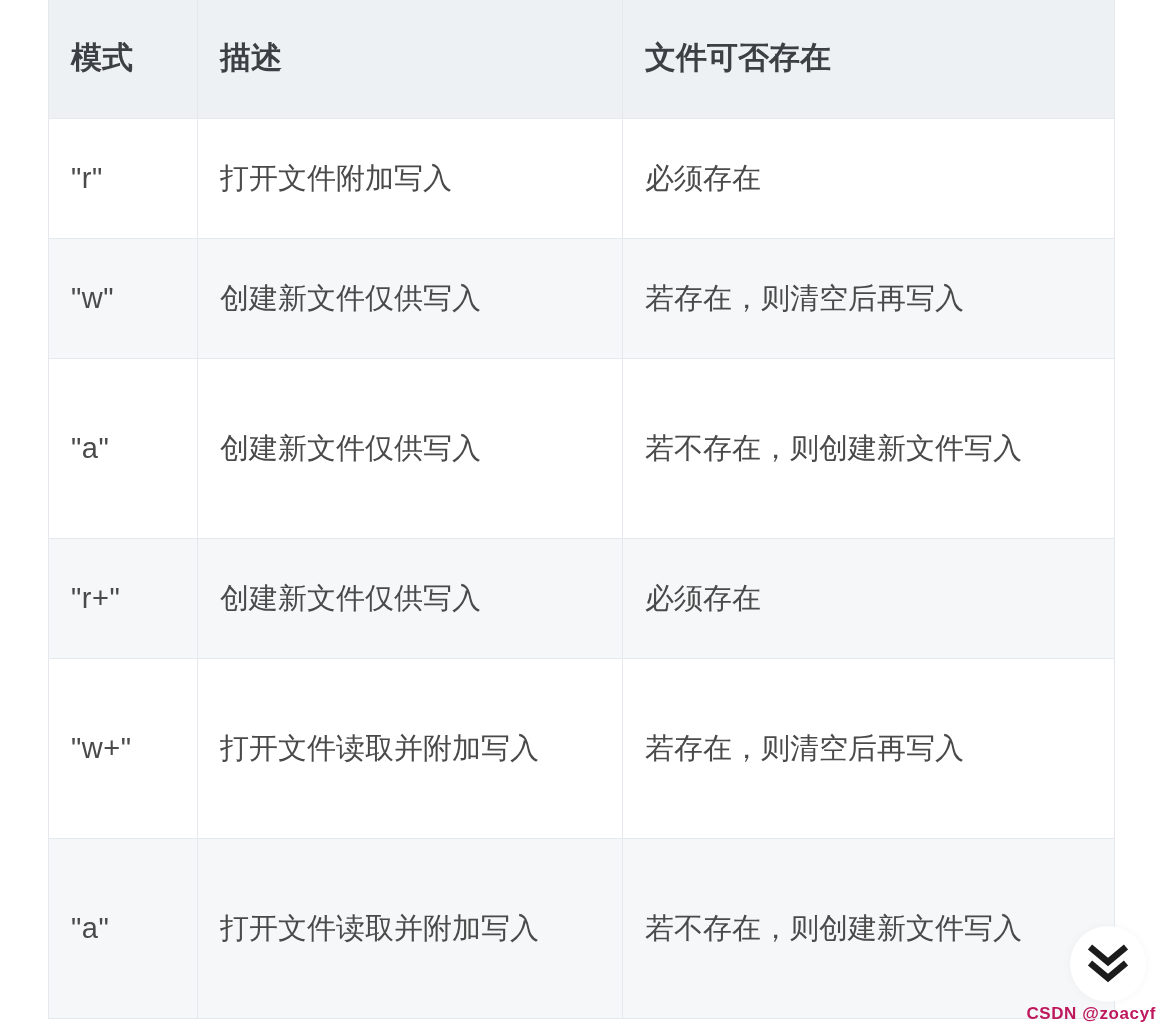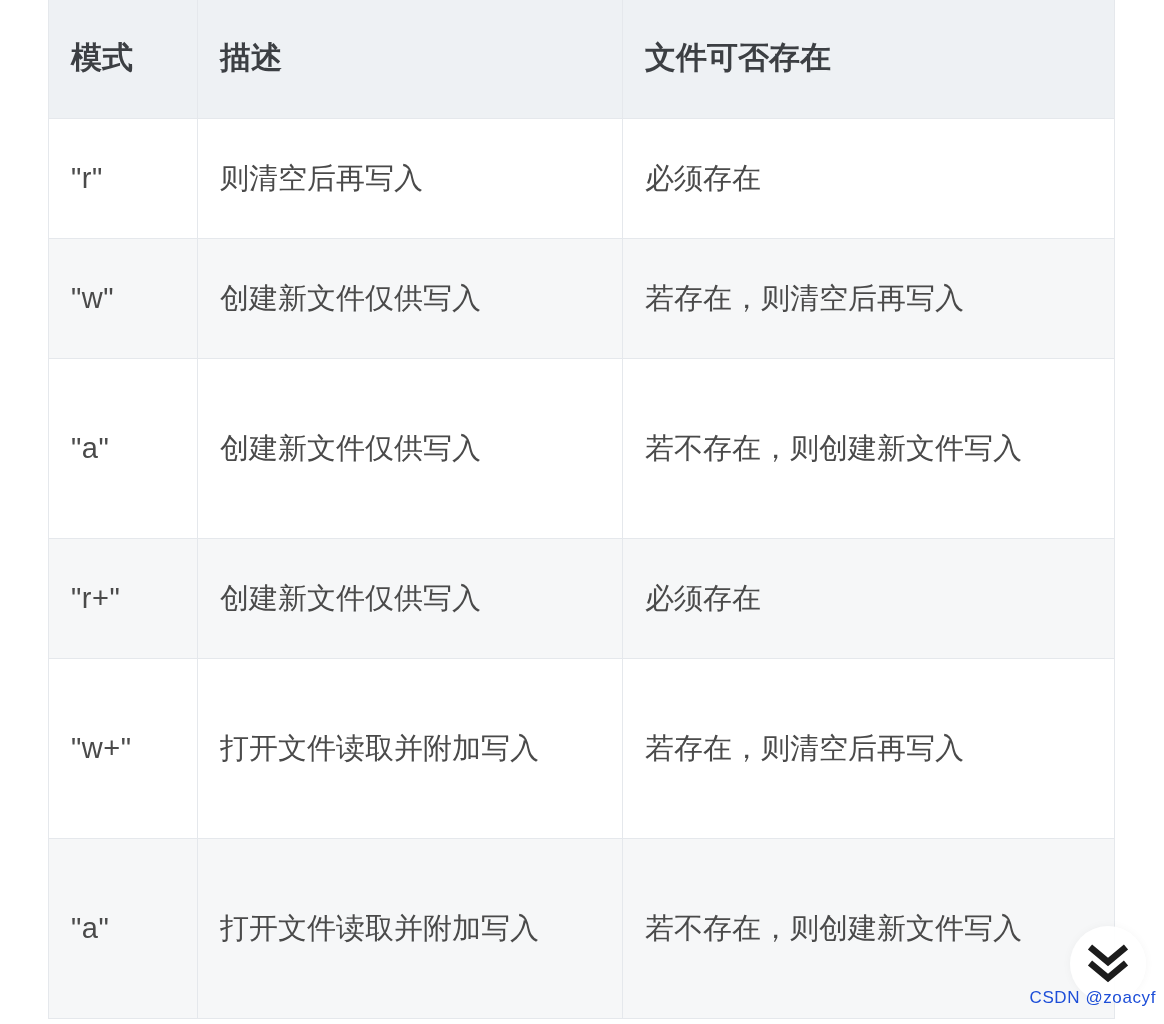--- a/index.html
+++ b/index.html
@@ -90,27 +90,28 @@
     justify-content: center;
     box-shadow: 0 0 10px rgba(0,0,0,0.04);
     cursor: pointer;
   }
   .scroll-down-btn svg {
     display: block;
   }
   .watermark {
     position: absolute;
     right: 8px;
-    bottom: 16px;
-    color: #1d4ed8;
+    bottom: 0;
+    color: #be185d;
     font-size: 17px;
     letter-spacing: 0.6px;
     font-family: "Liberation Sans", "DejaVu Sans", sans-serif;
     white-space: nowrap;
     user-select: none;
+    font-weight: bold;
   }
 </style>
 </head>
 <body>
 
 <div class="page">
 
   <div class="table-wrap">
     <table class="mode-table">
       <colgroup>
@@ -121,21 +122,21 @@
       <thead>
         <tr>
           <th>模式</th>
           <th>描述</th>
           <th>文件可否存在</th>
         </tr>
       </thead>
       <tbody>
         <tr class="row-odd h-short">
           <td class="mode-cell">"r"</td>
-          <td>则清空后再写入</td>
+          <td>打开文件附加写入</td>
           <td>必须存在</td>
         </tr>
         <tr class="row-even h-short">
           <td class="mode-cell">"w"</td>
           <td>创建新文件仅供写入</td>
           <td>若存在，则清空后再写入</td>
         </tr>
         <tr class="row-odd h-tall">
           <td class="mode-cell">"a"</td>
           <td>创建新文件仅供写入</td>

